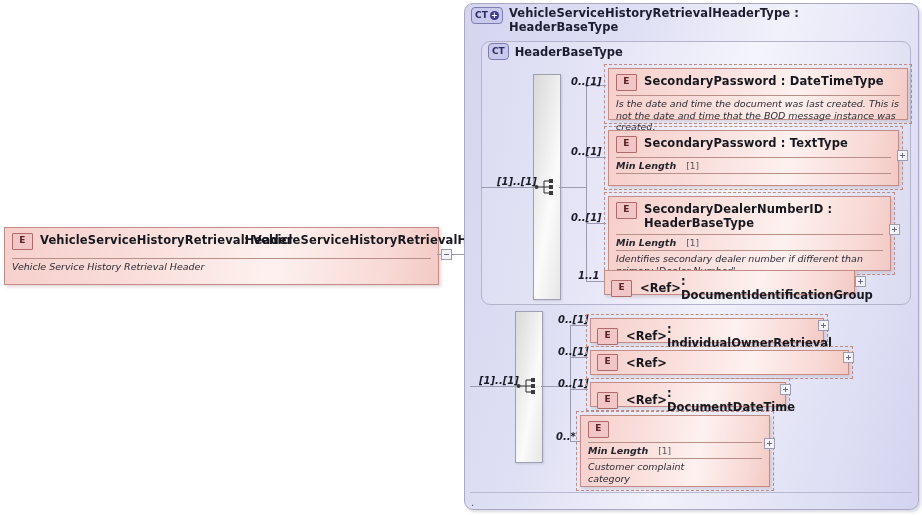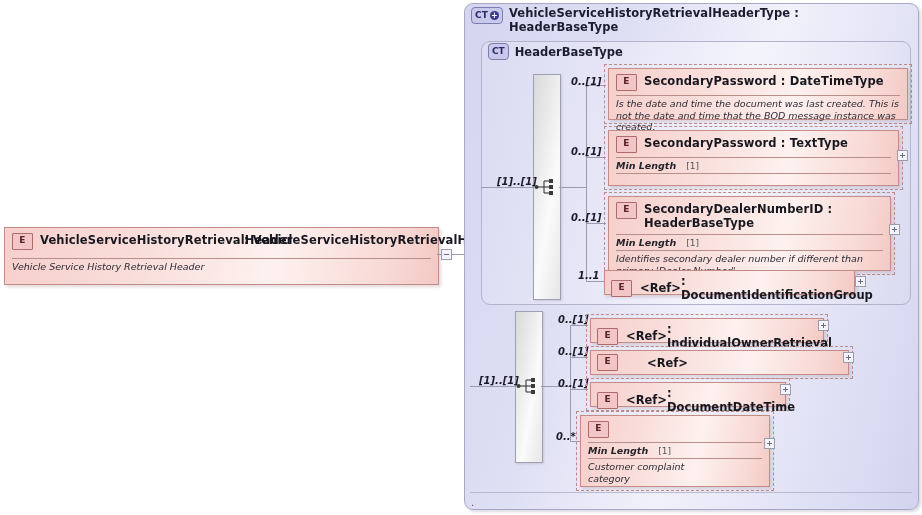--- a/index.html
+++ b/index.html
@@ -180,21 +180,21 @@
   
   .refrow {
     display: flex;
     align-items: center;
     gap: 0px;
     padding: 3px 8px 3px 6px;
     font-size: 11.5px;
     font-weight: bold;
     color: #17171f;
   }
-  .refrow .reflabel { margin-left: 8px; width: 62px; text-align: right; }
+  .refrow .reflabel { margin-left: 8px; width: 62px; }
   .refrow .reftype { }
 
   
   .card {
     position: absolute;
     font-size: 10px;
     font-style: italic;
     color: #1b1b28;
     font-weight: bold;
     white-space: nowrap;

